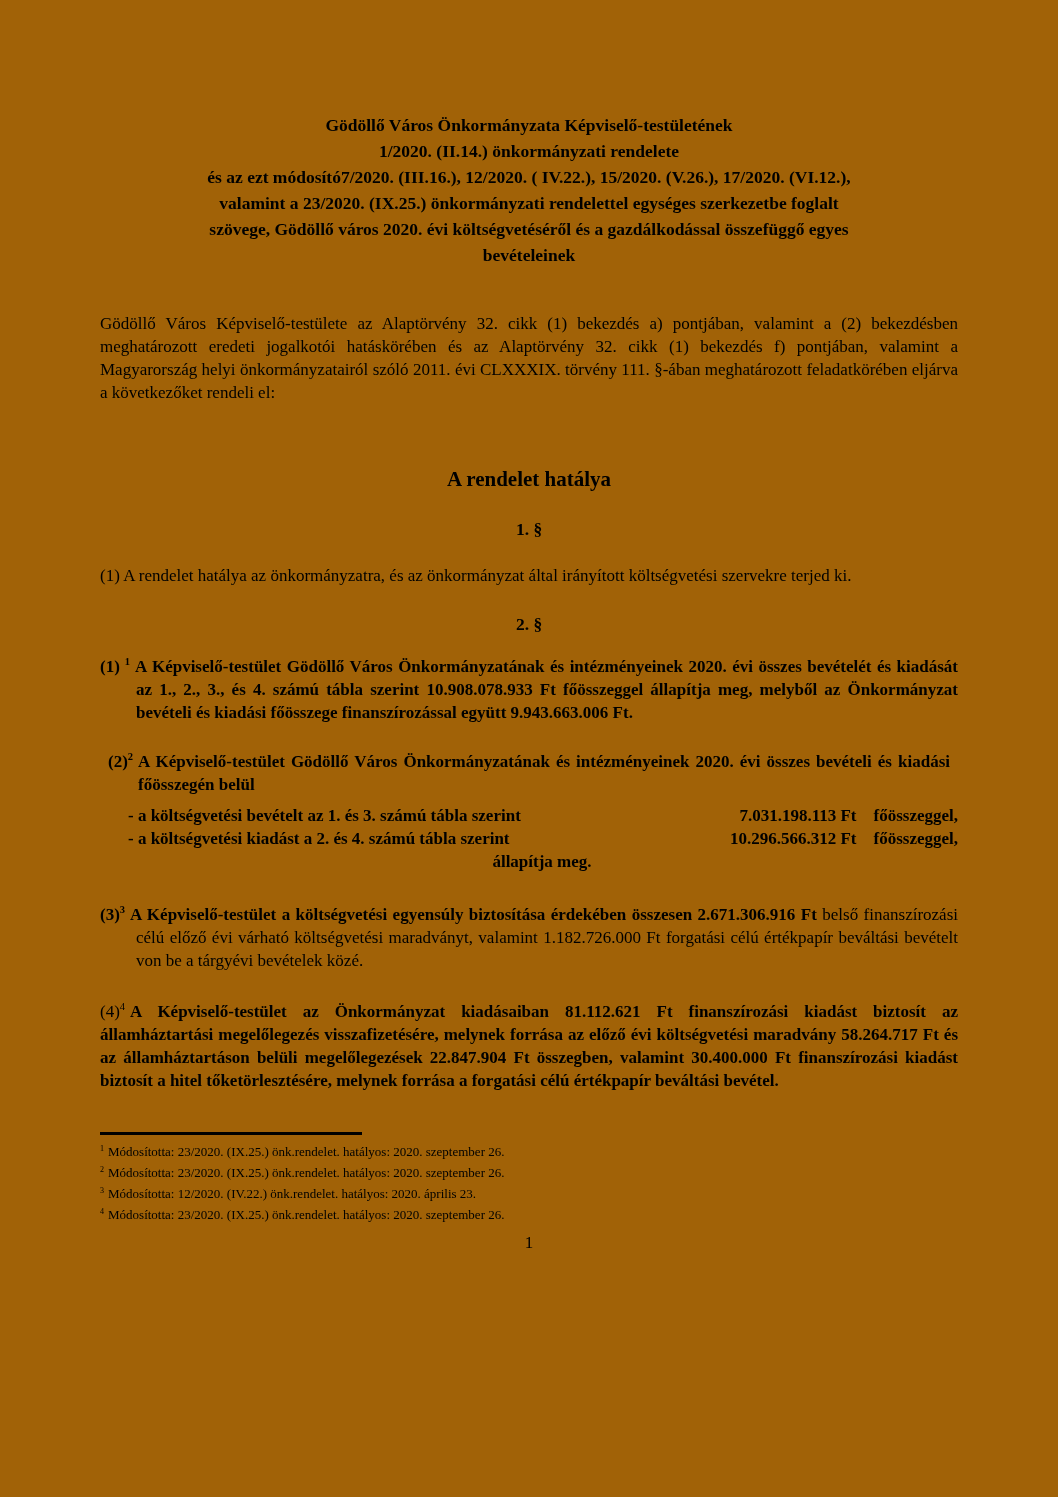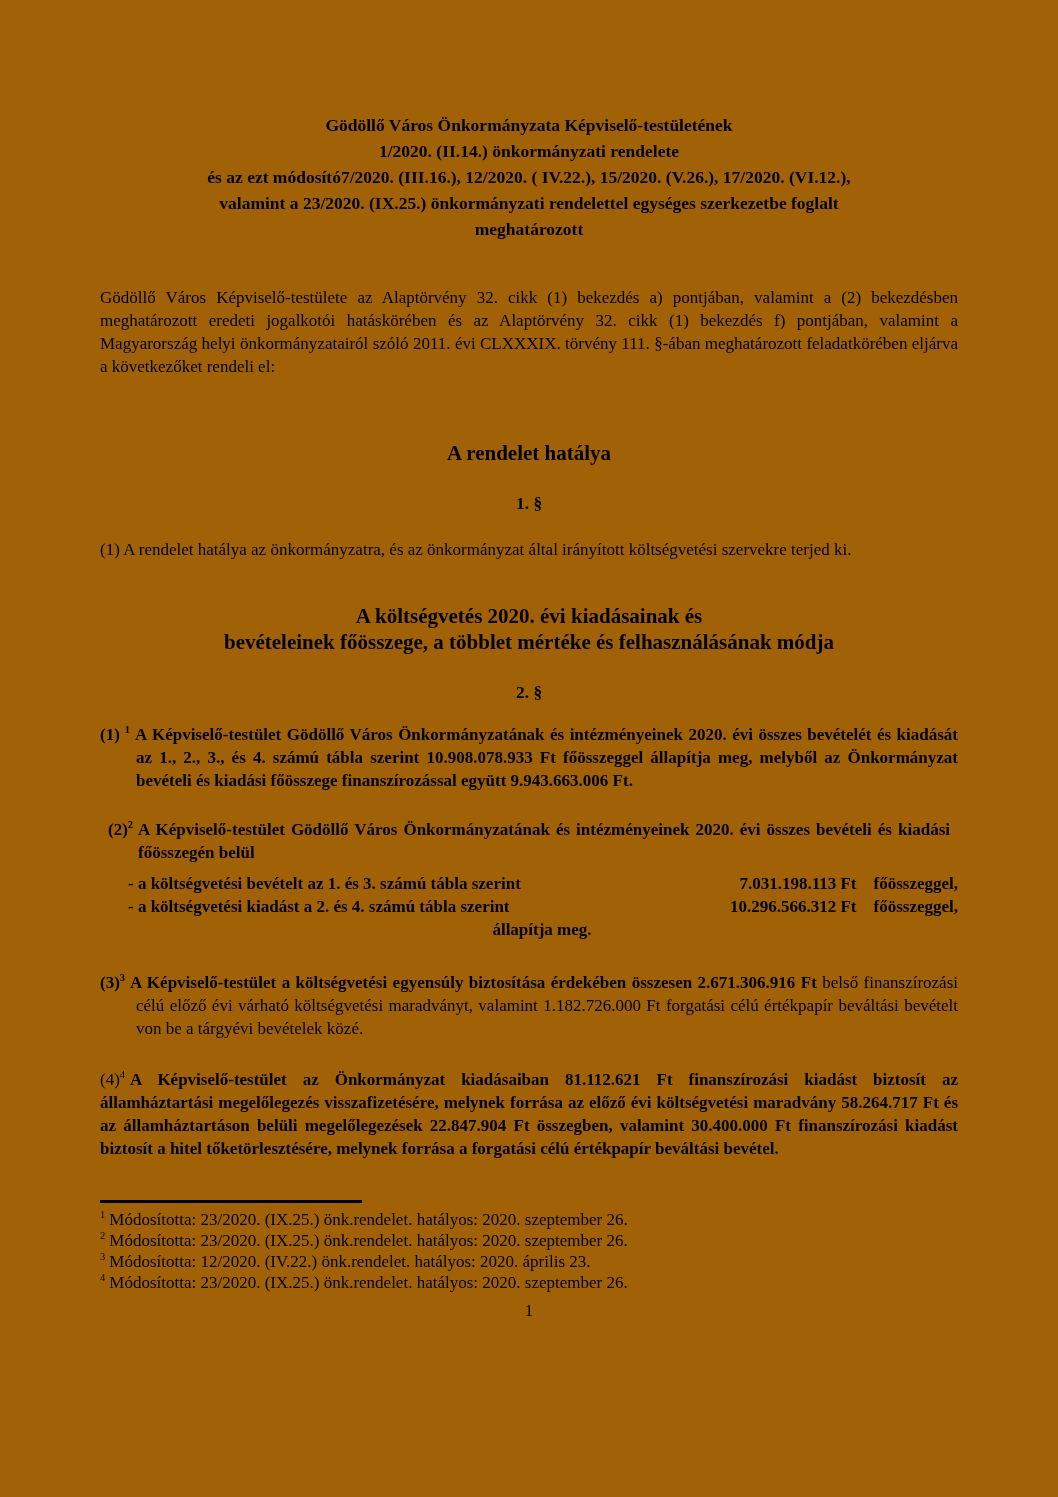--- a/index.html
+++ b/index.html
@@ -31,49 +31,46 @@
   .mt30{ margin-top:30px; }
   sup.fn{ vertical-align:super; font-size:62%; line-height:0; }
   sup.sp{ margin-left:5px; }
   .after-sup{ margin-left:5px; }
   .amount-line{ display:flex; padding-left:28px; text-align:left; }
   .amount{ flex:1 1 auto; text-align:right; white-space:nowrap; }
   .suffix{ margin-left:17px; white-space:nowrap; }
   .closing{ padding-left:26px; text-align:center; }
   .footnote-area{ margin-top:40px; }
   .fn-sep{ width:262px; border-top:3px solid #000; }
-  .footnotes{ margin-top:6px; font-size:17px; line-height:21px; }
+  .footnotes{ margin-top:6px; font-size:13px; line-height:21px; }
   .footnote-row sup.fn{ margin-right:4px; }
   .page-number{ margin-top:6px; text-align:center; font-size:17px; }
 </style>
 </head>
 <body>
 
 <div class="page">
 
   <div class="title-block">
     <div>Gödöllő Város Önkormányzata Képviselő-testületének</div>
     <div>1/2020. (II.14.) önkormányzati rendelete</div>
     <div>és az ezt módosító7/2020. (III.16.), 12/2020. ( IV.22.), 15/2020. (V.26.), 17/2020. (VI.12.),</div>
     <div>valamint a 23/2020. (IX.25.) önkormányzati rendelettel egységes szerkezetbe foglalt</div>
-    <div>meghatározott</div>
+    <div>szövege, Gödöllő város 2020. évi költségvetéséről és a gazdálkodással összefüggő egyes</div>
+    <div>bevételeinek</div>
   </div>
 
   <p class="preamble">Gödöllő Város Képviselő-testülete az Alaptörvény 32. cikk (1) bekezdés a) pontjában, valamint a (2) bekezdésben meghatározott eredeti jogalkotói hatáskörében és az Alaptörvény 32. cikk (1) bekezdés f) pontjában, valamint a Magyarország helyi önkormányzatairól szóló 2011. évi CLXXXIX. törvény 111. §-ában meghatározott feladatkörében eljárva a következőket rendeli el:</p>
 
   <div class="center-head head-hatalya">A rendelet hatálya</div>
 
   <div class="sec-num">1. §</div>
 
   <p class="para hang"><span>(1)</span> <span>A rendelet hatálya az önkormányzatra, és az önkormányzat által irányított költségvetési szervekre terjed ki.</span></p>
 
-  <div class="center-head head-kv">
-    <div>A költségvetés 2020. évi kiadásainak és</div>
-    <div>bevételeinek főösszege, a többlet mértéke és felhasználásának módja</div>
-  </div>
 
   <div class="sec-num">2. §</div>
 
   <p class="para hang b mt18"><span>(1)</span><sup class="fn sp">1</sup><span class="after-sup">A Képviselő-testület Gödöllő Város Önkormányzatának és intézményeinek 2020. évi összes bevételét és kiadását az 1., 2., 3., és 4. számú tábla szerint 10.908.078.933 Ft főösszeggel állapítja meg, melyből az Önkormányzat bevételi és kiadási főösszege finanszírozással együtt 9.943.663.006 Ft.</span></p>
 
   <div class="para b mt26">
     <p class="hang-sm" style="margin:8px;"><span>(2)</span><sup class="fn">2</sup><span class="after-sup">A Képviselő-testület Gödöllő Város Önkormányzatának és intézményeinek 2020. évi összes bevételi és kiadási főösszegén belül</span></p>
     <div class="amount-line">
       <span>- a költségvetési bevételt az 1. és 3. számú tábla szerint</span>
       <span class="amount">7.031.198.113 Ft</span>

